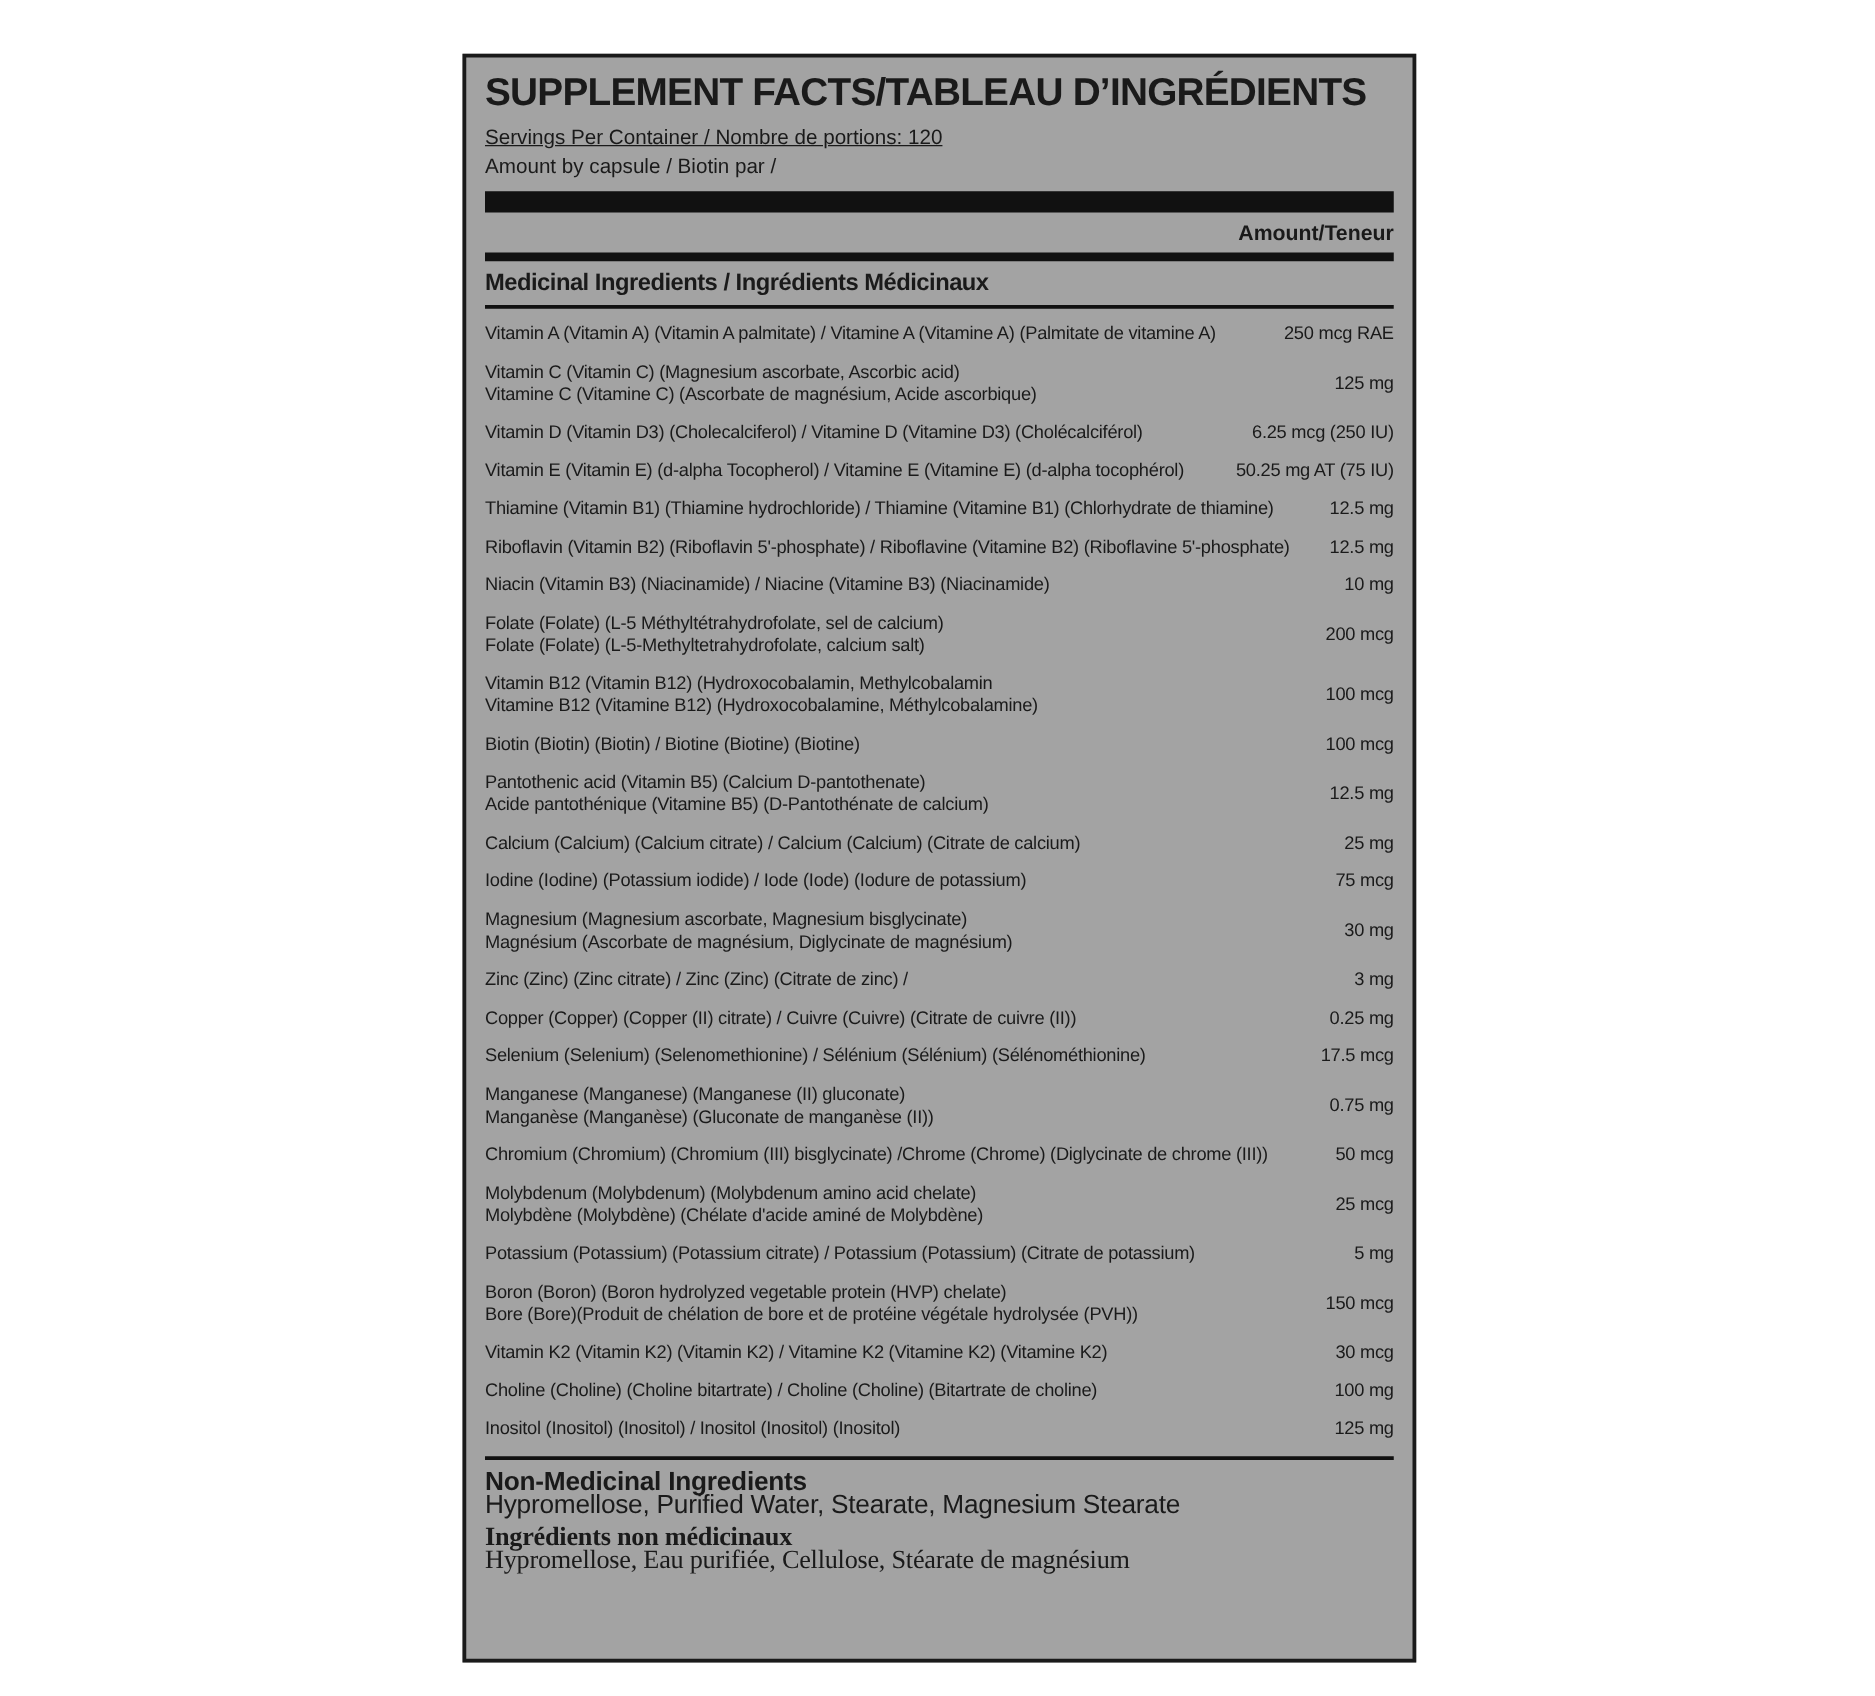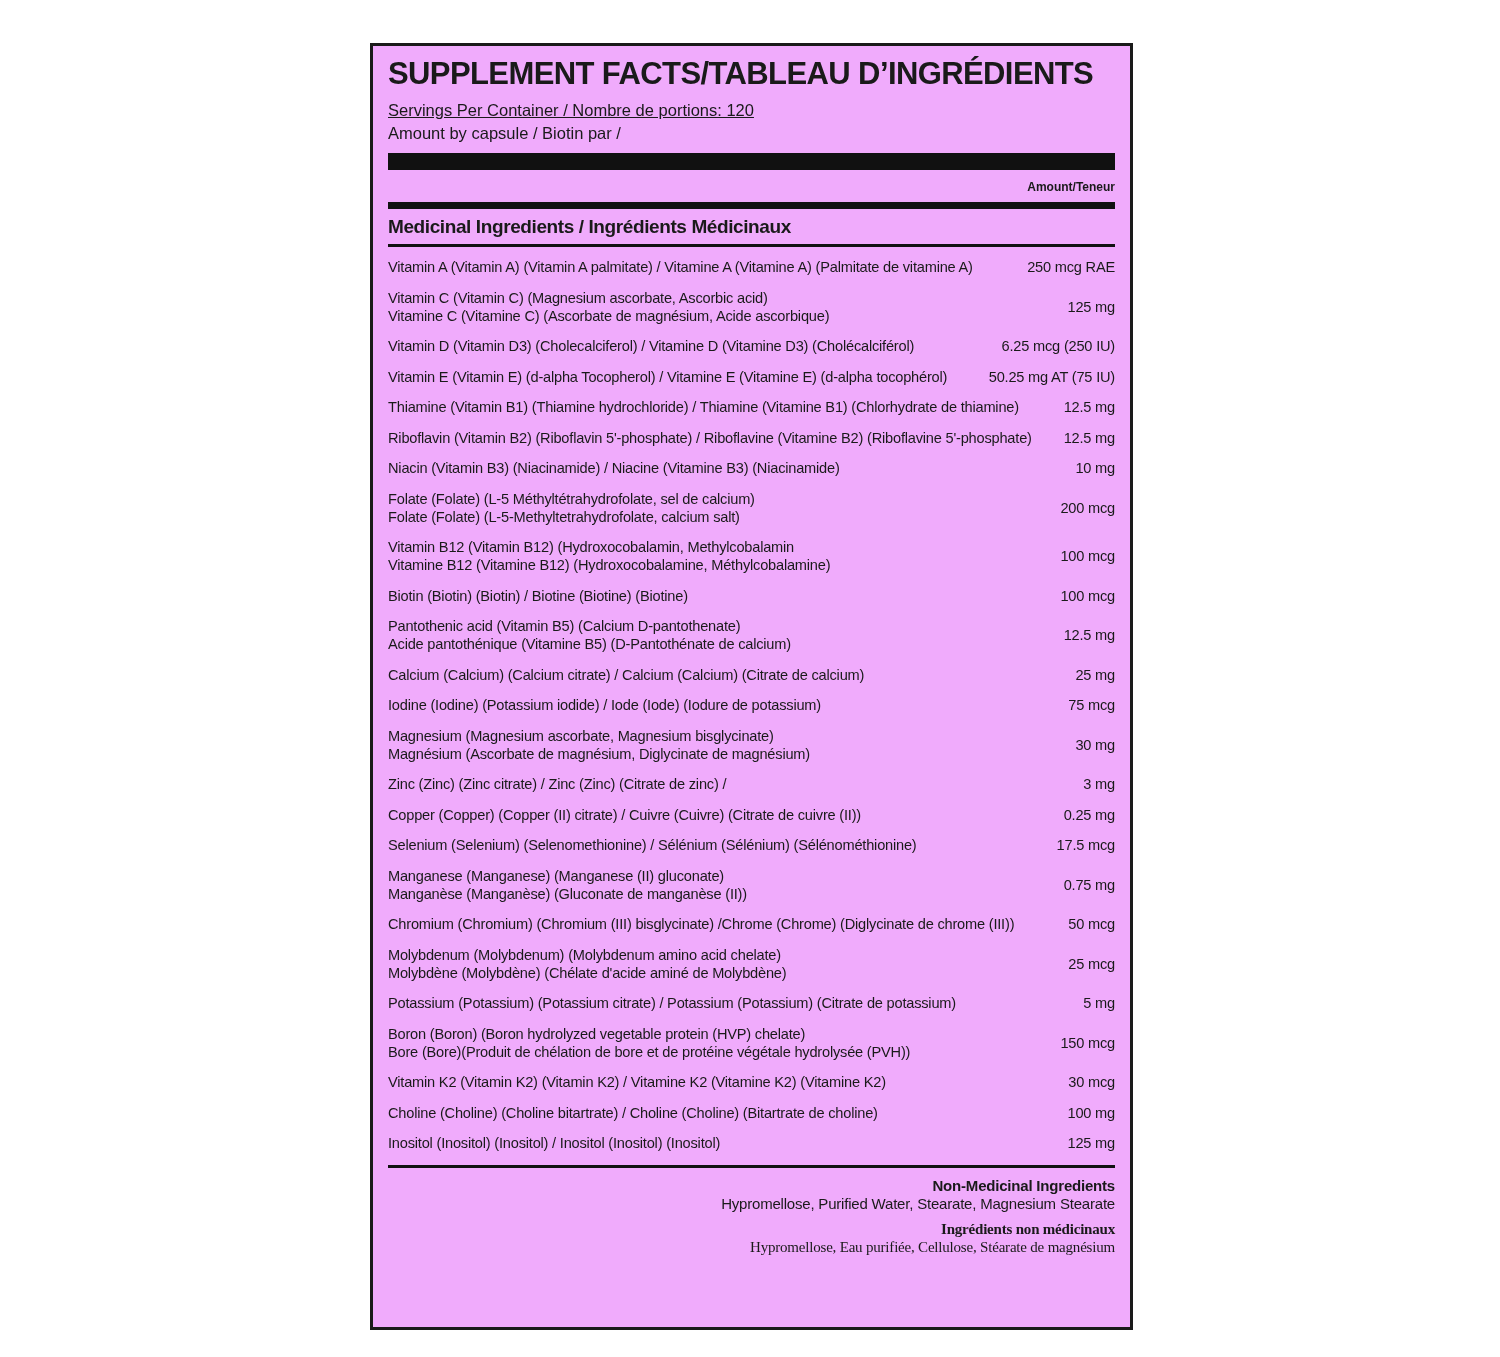--- a/index.html
+++ b/index.html
@@ -9,42 +9,42 @@
     background: #ffffff;
     font-family: "Liberation Sans", sans-serif;
     color: #1a1a1a;
     position: relative;
   }
   .panel {
     position: absolute;
     left: 370px; top: 43px;
     width: 763px; height: 1287px;
     border: 3px solid #1a1a1a;
-    background: #f0abfc;
+    background: #a3a3a3;
     padding: 8px 15px 10px 15px;
     overflow: hidden;
   }
   .panel-title {
     font-size: 31px;
     font-weight: bold;
     letter-spacing: -0.6px;
     margin: 2px 0 9px 0;
     white-space: nowrap;
   }
   .servings-line, .amount-line {
     font-size: 16.5px;
     line-height: 19px;
   }
   .servings-line { margin-bottom: 4px; text-decoration: underline; }
   .amount-line   { margin-bottom: 10px; }
   .bar-thick  { height: 17px; background: #111111; margin-bottom: 7px; }
   .amount-header {
     text-align: right;
     font-weight: bold;
-    font-size: 12px;
+    font-size: 17px;
     line-height: 20px;
     margin-bottom: 5px;
   }
   .bar-medium { height: 7px; background: #111111; }
   .section-heading {
     font-size: 19px;
     font-weight: bold;
     letter-spacing: -0.4px;
     margin: 7px 0 6px 0;
     white-space: nowrap;
@@ -55,21 +55,21 @@
     display: flex;
     align-items: center;
     margin-bottom: 12.5px;
     font-size: 14.6px;
     line-height: 18px;
     letter-spacing: -0.2px;
   }
   .row-name { flex: 1 1 auto; padding-right: 10px; }
   .row-amount { flex: 0 0 auto; white-space: nowrap; text-align: right; }
   .footer-rule { margin-top: 2px; }
-  .nm-block { margin-top: 9px; font-size: 15px; line-height: 18.5px; letter-spacing: -0.2px; text-align: right; }
+  .nm-block { margin-top: 9px; font-size: 21px; line-height: 18.5px; letter-spacing: -0.2px; }
   .nm-block.fr { margin-top: 6px; font-family: Liberation Serif, serif; }
   .nm-title { font-weight: bold; }
 </style>
 </head>
 <body>
 
 <div class="panel">
   <div class="panel-title">SUPPLEMENT FACTS/TABLEAU D’INGRÉDIENTS</div>
   <div class="servings-line">Servings Per Container / Nombre de portions: 120</div>
   <div class="amount-line">Amount by capsule / Biotin par /</div>

